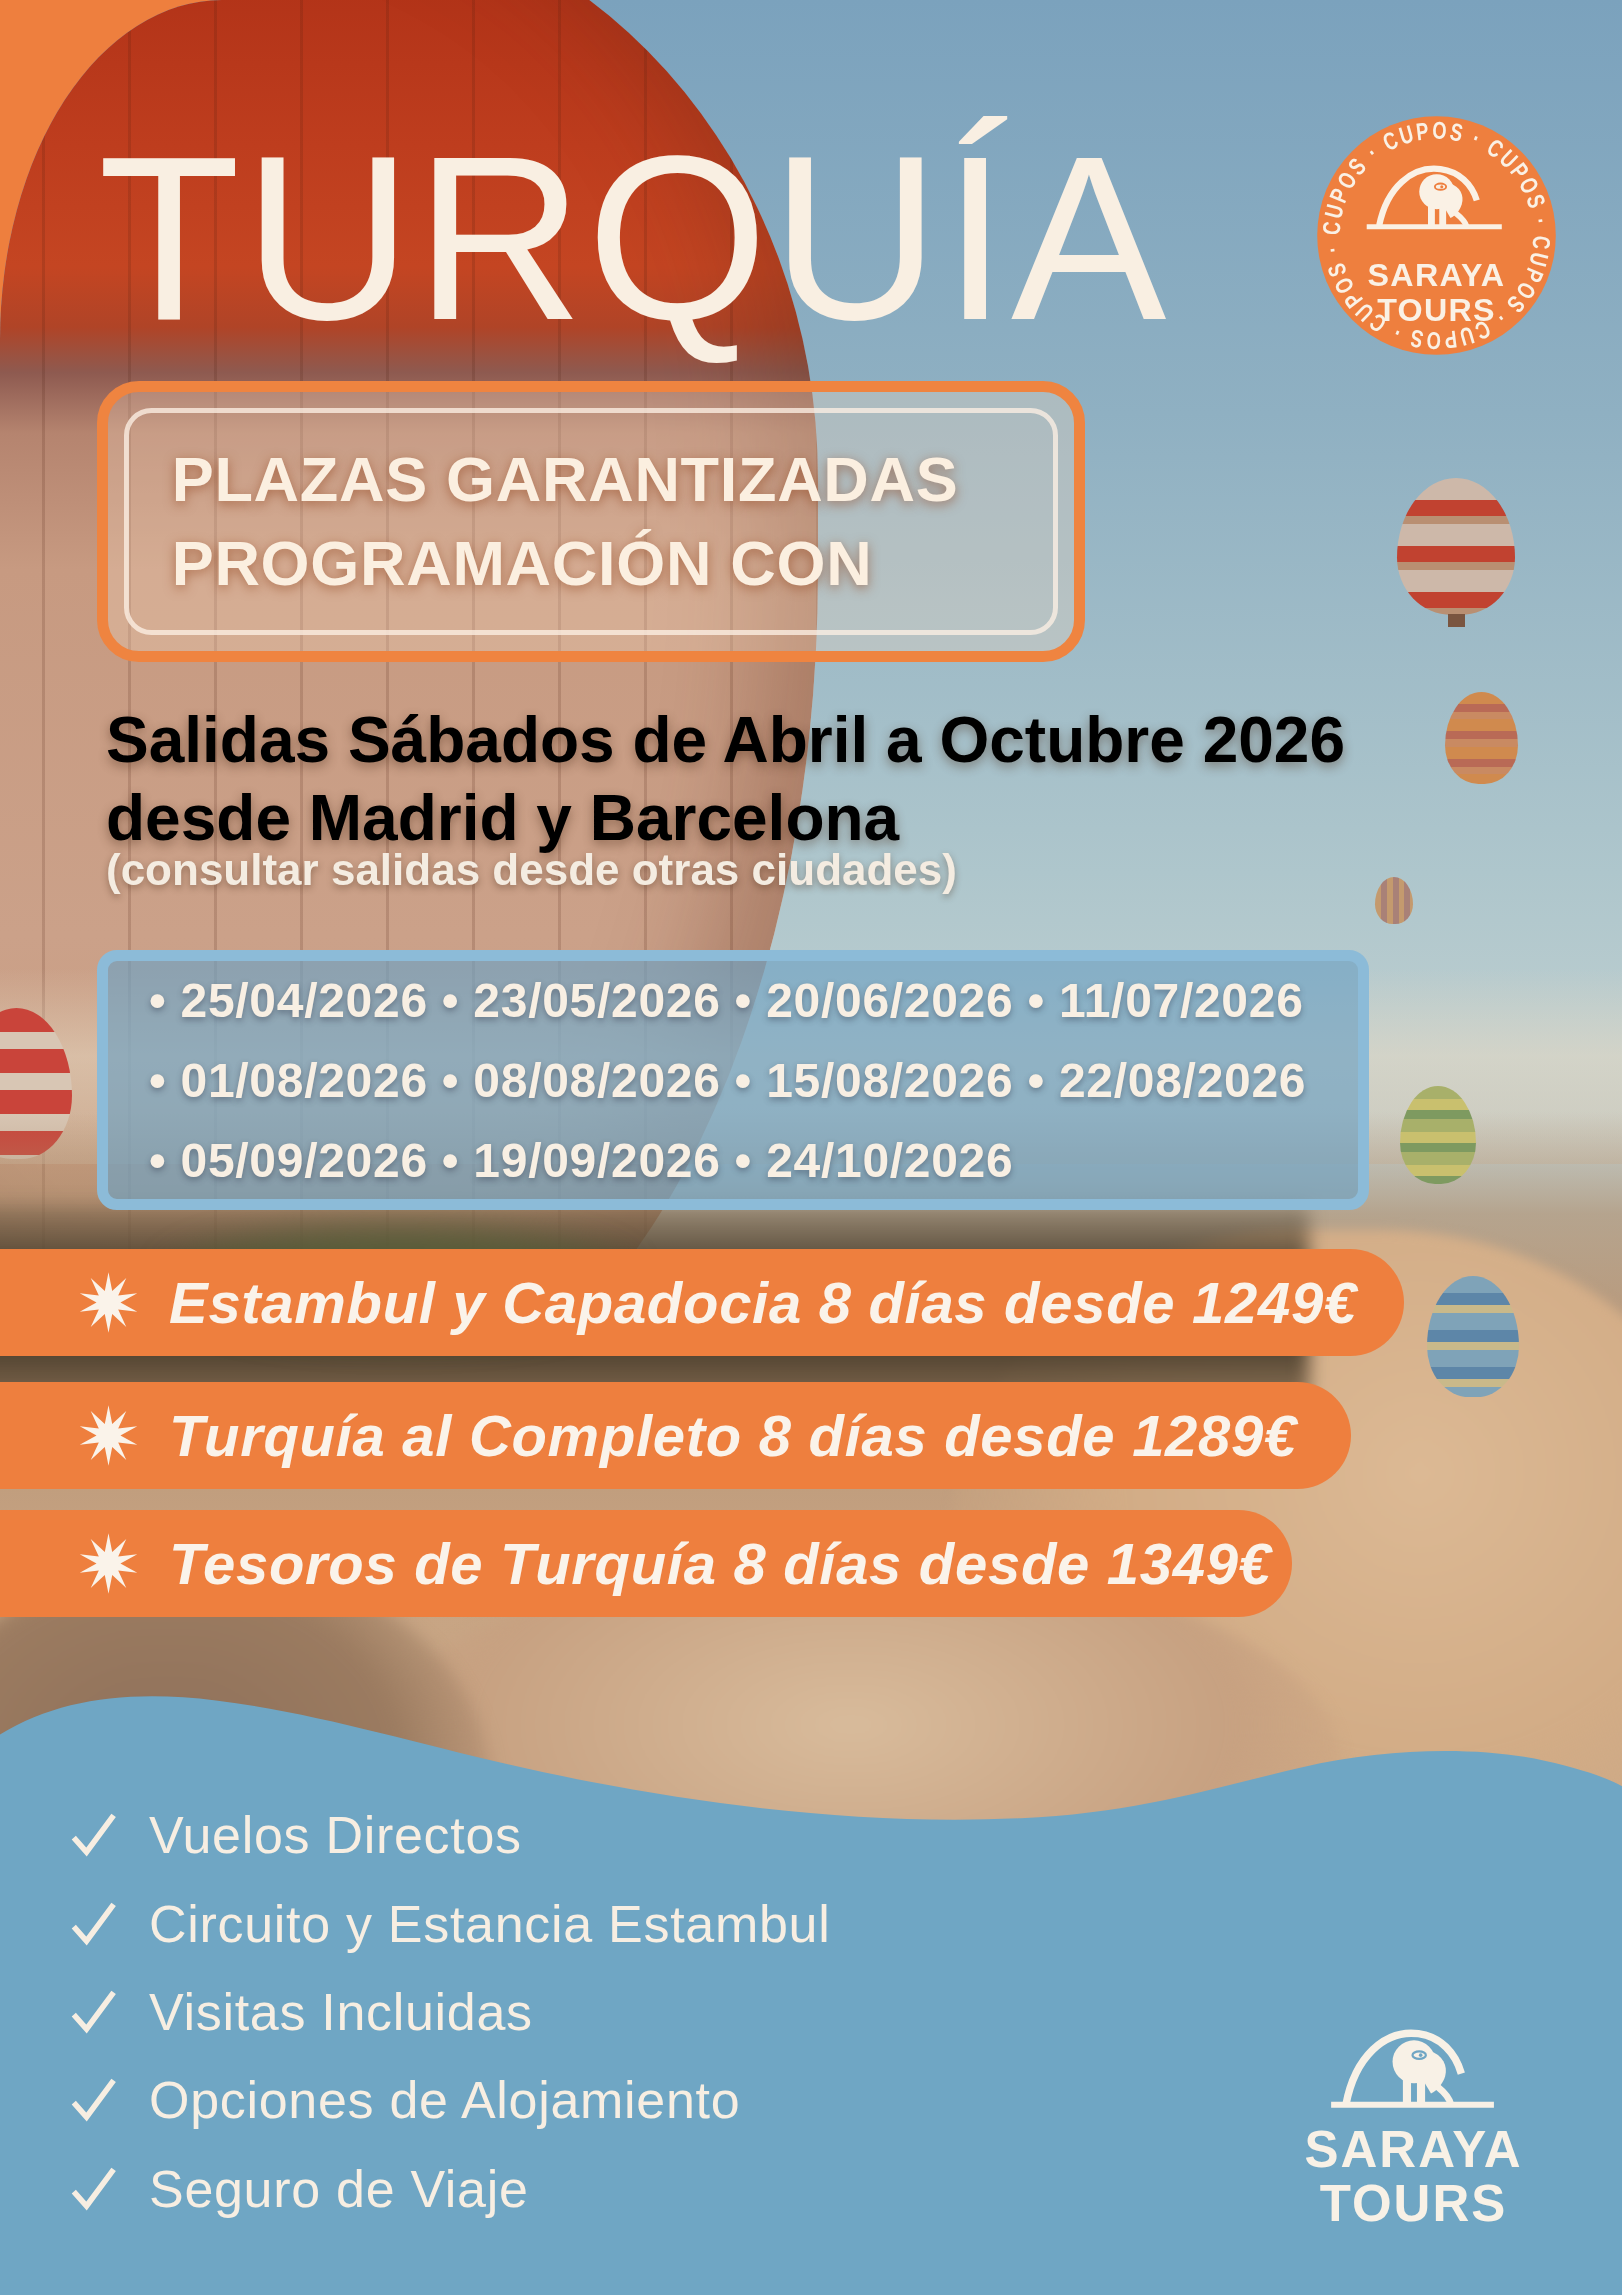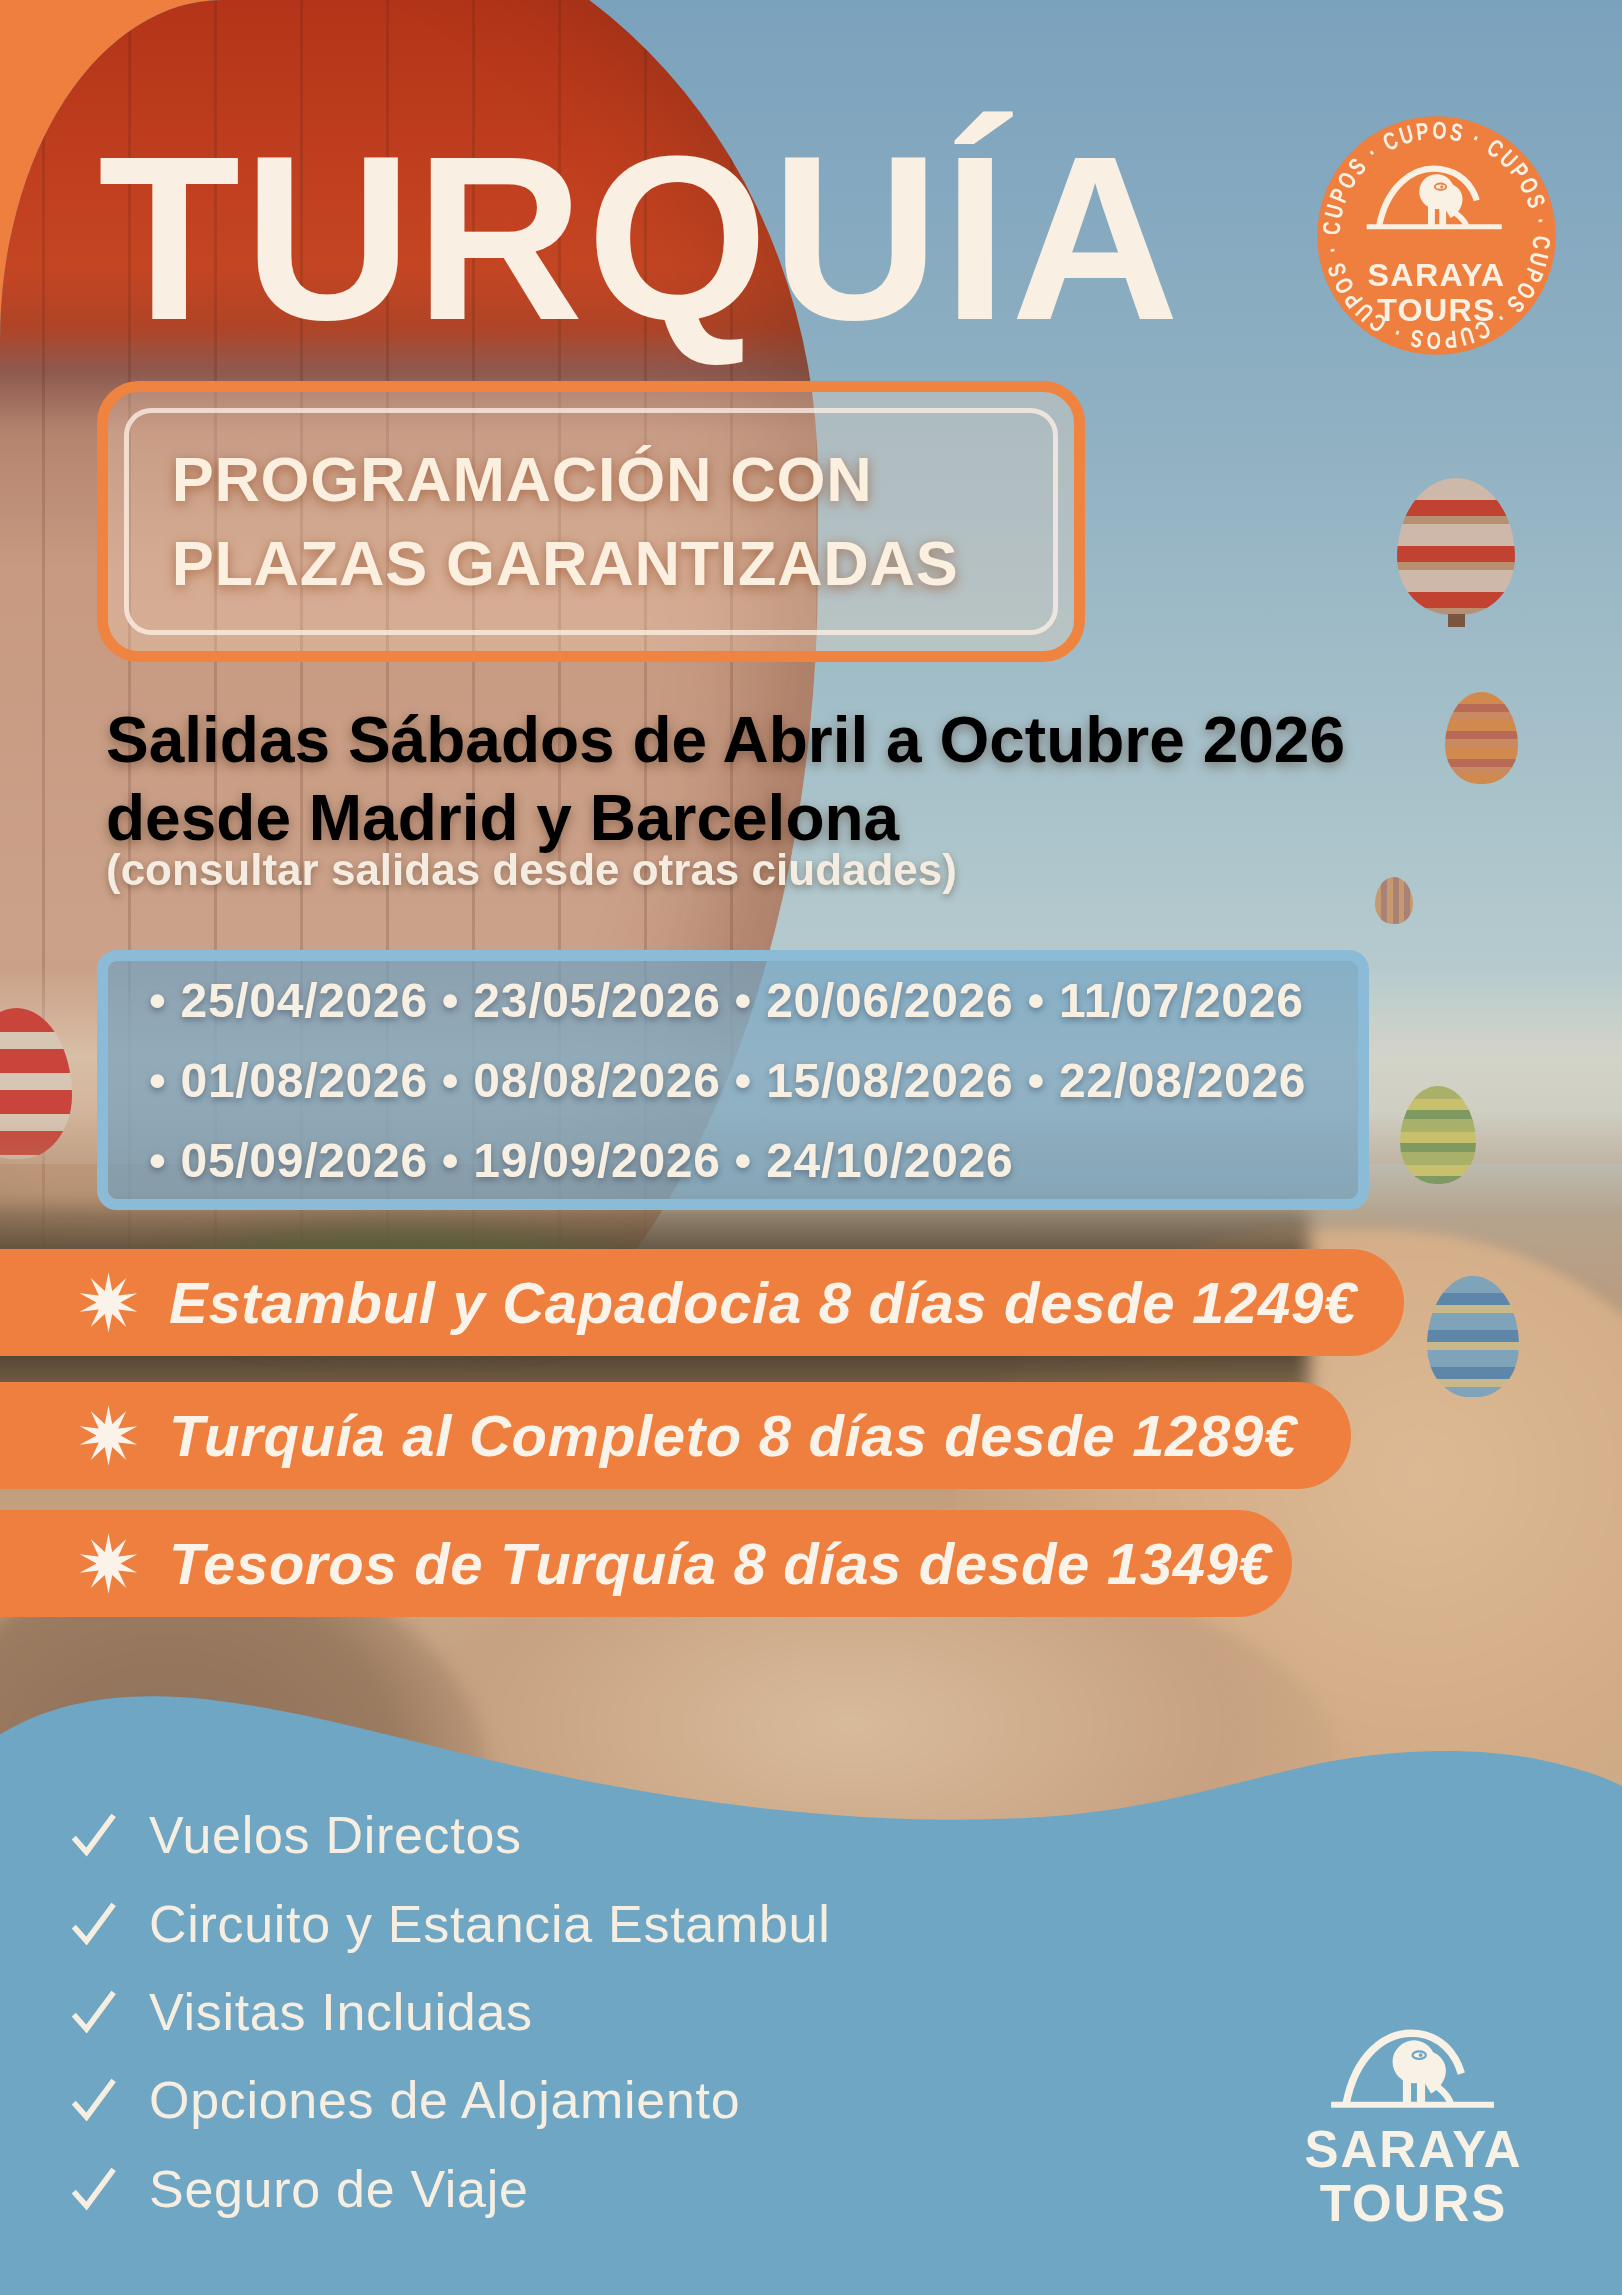--- a/index.html
+++ b/index.html
@@ -51,21 +51,21 @@
   .rocks-mid{position:absolute;left:360px;top:1557px;width:982px;height:419px;border-radius:50%;
     background:radial-gradient(ellipse at 50% 40%,#D8BB9B 0%,#C7A181 55%,rgba(190,150,115,0) 78%);
     filter:blur(6.5px);}
   .rocks-left-dark{position:absolute;left:-98px;top:1557px;width:589px;height:458px;border-radius:50%;
     background:radial-gradient(ellipse at 45% 45%,#8E705A 0%,#9B7B60 50%,rgba(150,115,88,0) 78%);
     filter:blur(7.9px);}
 
   
   .title{
     position:absolute;left:98px;top:122px;
-    font-size:233px;font-weight:700;letter-spacing:3.3px;line-height:1;
+    font-size:233px;font-weight:400;letter-spacing:3.3px;line-height:1;
     color:#F9EFE2;white-space:nowrap;
   }
 
   
   .badge{position:absolute;left:1314px;top:113px;width:245px;height:245px;}
 
   
   .program-box{
     position:absolute;left:97px;top:381px;width:988px;height:281px;
     border:11px solid #EF8440;border-radius:42px;
@@ -188,22 +188,22 @@
       <ellipse cx="126" cy="58" rx="9" ry="5" fill="none" stroke="#EE7F3E" stroke-width="3"></ellipse>
       <circle cx="128" cy="58" r="2.4" fill="#EE7F3E"></circle>
       <path d="M8,122 L224,122" stroke="#FAF1E5" stroke-width="8"></path>
     </g>
     <text x="190" y="268" text-anchor="middle" font-size="50" font-weight="bold" fill="#FAF1E5" letter-spacing="2" font-family="Liberation Sans, sans-serif">SARAYA</text>
     <text x="190" y="322" text-anchor="middle" font-size="50" font-weight="bold" fill="#FAF1E5" letter-spacing="2" font-family="Liberation Sans, sans-serif">TOURS</text>
   </svg>
 
   <div class="program-box">
     <div class="program-inner">
+      <div class="program-line">PLAZAS GARANTIZADAS</div>
       <div class="program-line">PROGRAMACIÓN CON</div>
-      <div class="program-line">PLAZAS GARANTIZADAS</div>
     </div>
   </div>
 
   <div class="dep-heading">Salidas Sábados de Abril a Octubre 2026 desde Madrid y Barcelona</div>
   <div class="dep-note">(consultar salidas desde otras ciudades)</div>
 
   <div class="dates-box">
     <div class="date-row">• 25/04/2026 • 23/05/2026 • 20/06/2026 • 11/07/2026</div>
     <div class="date-row">• 01/08/2026 • 08/08/2026 • 15/08/2026 • 22/08/2026</div>
     <div class="date-row">• 05/09/2026 • 19/09/2026 • 24/10/2026</div>

